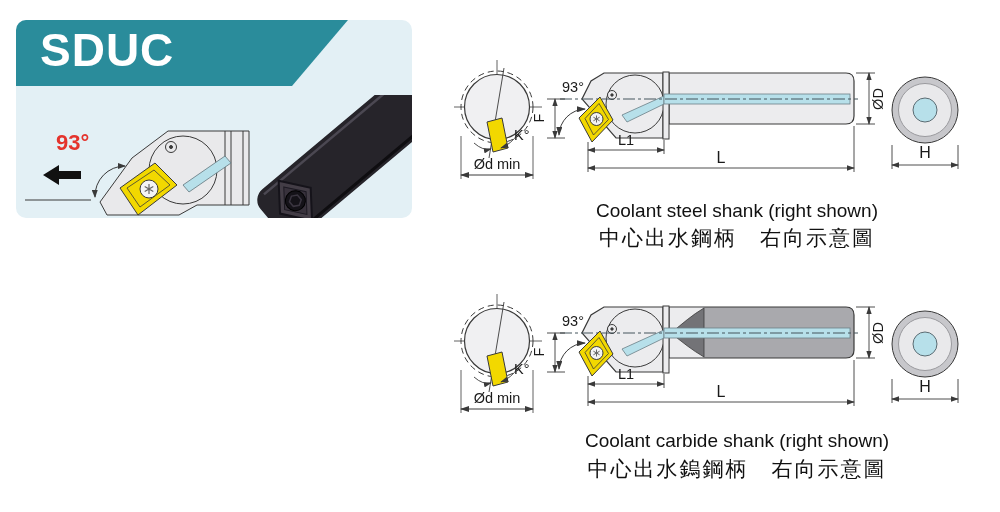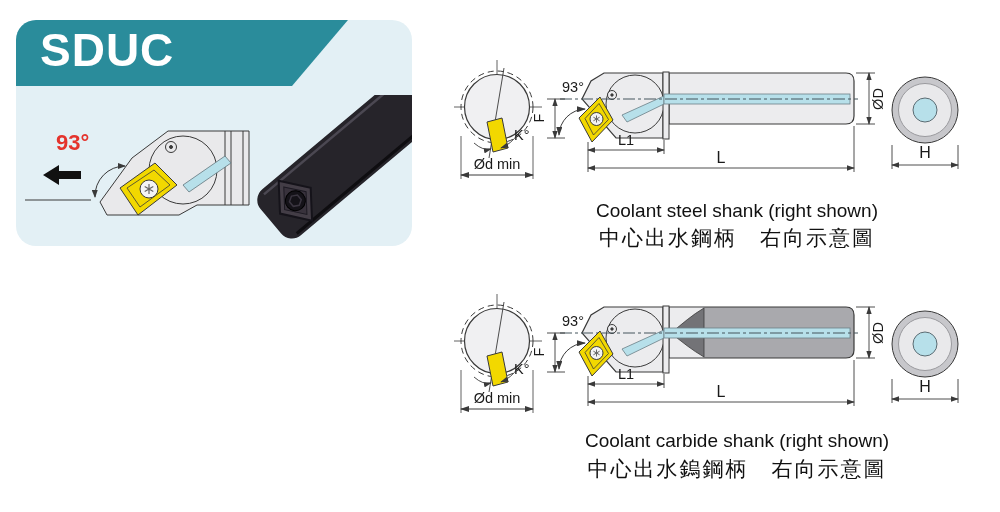--- a/index.html
+++ b/index.html
@@ -1,19 +1,19 @@
 <!DOCTYPE html>
 <html><head>
 <meta charset="utf-8">
 <style>
   html,body{margin:0;padding:0;background:#ffffff;}
   #stage{position:relative;width:1000px;height:512px;background:#ffffff;overflow:hidden;
          font-family:"Liberation Sans",sans-serif;}
   
-  #card{position:absolute;left:16px;top:20px;width:396px;height:226px;border-radius:20px;
+  #card{position:absolute;left:16px;top:20px;width:396px;height:198px;border-radius:10px;
         background:#e3f0f5;overflow:hidden;}
   #card .banner-svg{position:absolute;left:0;top:0;}
   #card .title{position:absolute;left:24px;top:7px;font-size:46px;font-weight:900;
         color:#ffffff;letter-spacing:1px;line-height:1;}
   #card .angle{position:absolute;left:40px;top:110px;font-size:22px;font-weight:bold;color:#e4332c;}
   .abs{position:absolute;}
   
   .diagram{position:absolute;left:438px;width:560px;height:150px;}
   svg text{font-family:"Liberation Sans",sans-serif;fill:#1a1a1a;}
   .cap{position:absolute;left:437px;width:600px;text-align:center;color:#111;}

